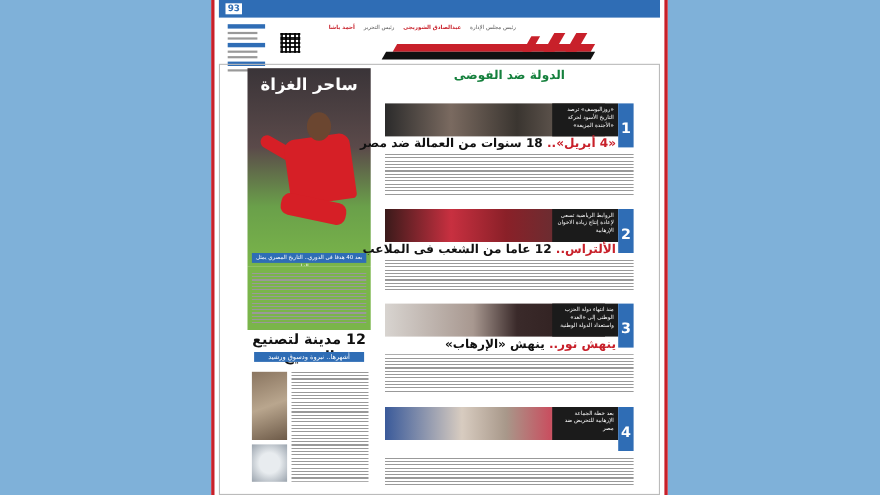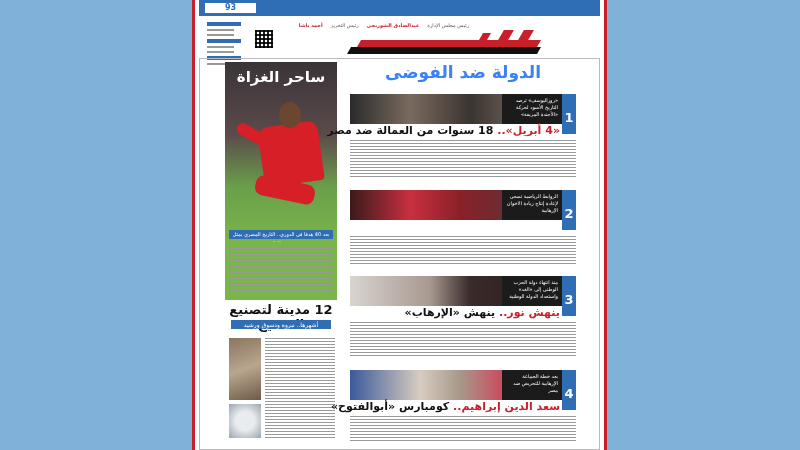--- a/index.html
+++ b/index.html
@@ -1,19 +1,19 @@
 <!DOCTYPE html>
 <html><head>
 <meta charset="utf-8">
 <style>
   html, body { margin:0; padding:0; }
   body { width:800px; height:450px; background:#7fb1d9; position:relative; overflow:hidden; font-family:"DejaVu Sans", sans-serif; }
   .page { position:absolute; left:192px; top:0; width:415px; height:450px; background:#fff; border-left:3px solid #c8202a; border-right:3px solid #c8202a; box-sizing:border-box; }
   .top-banner { position:absolute; left:4px; top:0; width:401px; height:16px; background:#2f6db5; color:#fff; font-weight:bold; font-size:13px; line-height:16px; text-align:center; direction:rtl; overflow:hidden; white-space:nowrap; }
-  .issue-badge { position:absolute; left:6px; top:3px; background:#fff; color:#2f6db5; font-size:8px; line-height:10px; padding:0 20px; font-weight:bold; }
+  .issue-badge { position:absolute; left:6px; top:3px; background:#fff; color:#2f6db5; font-size:8px; line-height:10px; padding:0 2px; font-weight:bold; }
   .masthead { position:absolute; left:4px; top:18px; width:401px; height:40px; }
   .side-info { position:absolute; left:8px; top:4px; width:34px; }
   .side-info .tag { height:4px; background:#2f6db5; margin-bottom:3px; }
   .side-info .line { height:2px; background:#999; margin-bottom:3px; width:80%; }
   .qr { position:absolute; left:56px; top:12px; width:18px; height:18px; background:
         repeating-linear-gradient(90deg,#222 0 2px,#fff 2px 4px),
         repeating-linear-gradient(0deg,#222 0 2px,#fff 2px 4px); background-blend-mode:multiply; }
   .editors { position:absolute; left:110px; top:4px; width:160px; font-size:5px; color:#555; direction:rtl; display:flex; gap:8px; white-space:nowrap; }
   .editors b { color:#c8202a; }
   .logo { position:absolute; left:100px; top:12px; width:250px; height:24px; }
@@ -32,21 +32,21 @@
   .salah-caption { position:absolute; left:4px; top:168px; width:104px; height:9px; background:#2f6db5; color:#fff; font-size:5px; line-height:9px; text-align:center; direction:rtl; }
   .green-box { position:absolute; left:0; top:180px; width:112px; height:58px; background:#7ab54a; }
   .green-inner { position:absolute; left:4px; top:6px; width:104px; height:46px; background:#fff; }
   .text-lines { background:repeating-linear-gradient(180deg,#999 0 1px,transparent 1px 3px); }
   .fish-title { position:absolute; left:0; top:240px; width:112px; text-align:center; font-weight:bold; font-size:13px; color:#111; direction:rtl; }
   .fish-sub { position:absolute; left:6px; top:258px; width:100px; height:9px; background:#2f6db5; color:#fff; font-size:6px; line-height:9px; text-align:center; direction:rtl; }
   .fish-img1 { position:absolute; left:4px; top:276px; width:32px; height:62px; background:linear-gradient(160deg,#8a7560,#b9a68e 50%,#6d5a48); }
   .fish-img2 { position:absolute; left:4px; top:342px; width:32px; height:34px; background:radial-gradient(circle,#e8ecef 40%,#9aa3ad 100%); }
   .fish-text { position:absolute; left:40px; top:276px; width:70px; height:100px; }
   .right-col { position:absolute; left:150px; top:3px; width:226px; height:386px; }
-  .main-headline { position:absolute; left:0; top:0; width:226px; text-align:center; color:#3b82f6; font-weight:bold; font-size:17px; direction:rtl; }
+  .main-headline { position:absolute; left:0; top:0; width:226px; text-align:center; color:#15803d; font-weight:bold; font-size:11px; direction:rtl; }
   .story { position:absolute; left:0; width:226px; }
   .story .photo { position:absolute; left:0; top:0; width:200px; height:30px; overflow:hidden; }
   .story .photo-cap { position:absolute; right:0; top:0; width:60px; height:30px; background:#1b1b1b; color:#fff; font-size:5px; direction:rtl; text-align:right; padding:3px 4px; box-sizing:border-box; line-height:7px; }
   .story .num { position:absolute; right:0; top:0; width:14px; height:40px; background:#2f6db5; color:#fff; font-size:13px; font-weight:bold; text-align:center; line-height:48px; }
   .story .hl { position:absolute; left:0; top:30px; width:210px; text-align:right; font-weight:bold; font-size:11px; direction:rtl; color:#111; white-space:nowrap; }
   .story .hl .red { color:#c8202a; }
   .story .body { position:absolute; left:0; top:46px; width:226px; height:38px; }
 </style>
 </head>
 <body>
@@ -115,35 +115,35 @@
         <div class="num">1</div>
         <div class="hl"><span class="red">«4 أبريل»..</span> <span>18 سنوات من العمالة ضد مصر</span></div>
         <div class="body text-lines"></div>
       </div>
       <div class="divider" style="top:124px;"></div>
 
       <div class="story" style="top:128px;height:90px;">
         <div class="photo" style="background:linear-gradient(90deg,#3a1a1a,#c83040 30%,#8a2028 55%,#4a3a3a);"></div>
         <div class="photo-cap" style="right:14px;">الروابط الرياضية تسعى لإعادة إنتاج زيادة الاخوان الإرهابية</div>
         <div class="num">2</div>
+        <div class="hl"><span class="red">الألتراس..</span> <span>12 عاما من الشغب فى الملاعب</span></div>
         <div class="body text-lines" style="height:30px;"></div>
       </div>
       <div class="divider" style="top:210px;"></div>
 
       <div class="story" style="top:214px;height:90px;">
         <div class="photo" style="background:linear-gradient(90deg,#d8d4d0,#a89890 40%,#3a2a2a 60%,#2a1a1a);"></div>
         <div class="photo-cap" style="right:14px;">منذ انتهاء دولة الحزب الوطنى إلى «الغد» واستعداد الدولة الوطنية</div>
         <div class="num">3</div>
         <div class="hl"><span class="red">ينهش نور..</span> <span>ينهش «الإرهاب»</span></div>
         <div class="body text-lines" style="height:36px;"></div>
       </div>
       <div class="divider" style="top:304px;"></div>
 
       <div class="story" style="top:308px;height:80px;">
         <div class="photo" style="background:linear-gradient(90deg,#3a5a9a,#d8ccc0 35%,#a8988a 55%,#c85060 75%,#f0e0e0);"></div>
         <div class="photo-cap" style="right:14px;">بعد خطة الجماعة الإرهابية للتحريض ضد مصر</div>
         <div class="num">4</div>
-        <div class="hl"><span class="red">سعد الدين إبراهيم..</span> <span>كومبارس «أبوالفتوح»</span></div>
         <div class="body text-lines" style="height:26px;"></div>
       </div>
     </div>
   </div>
 </div>
 
 </body></html>

